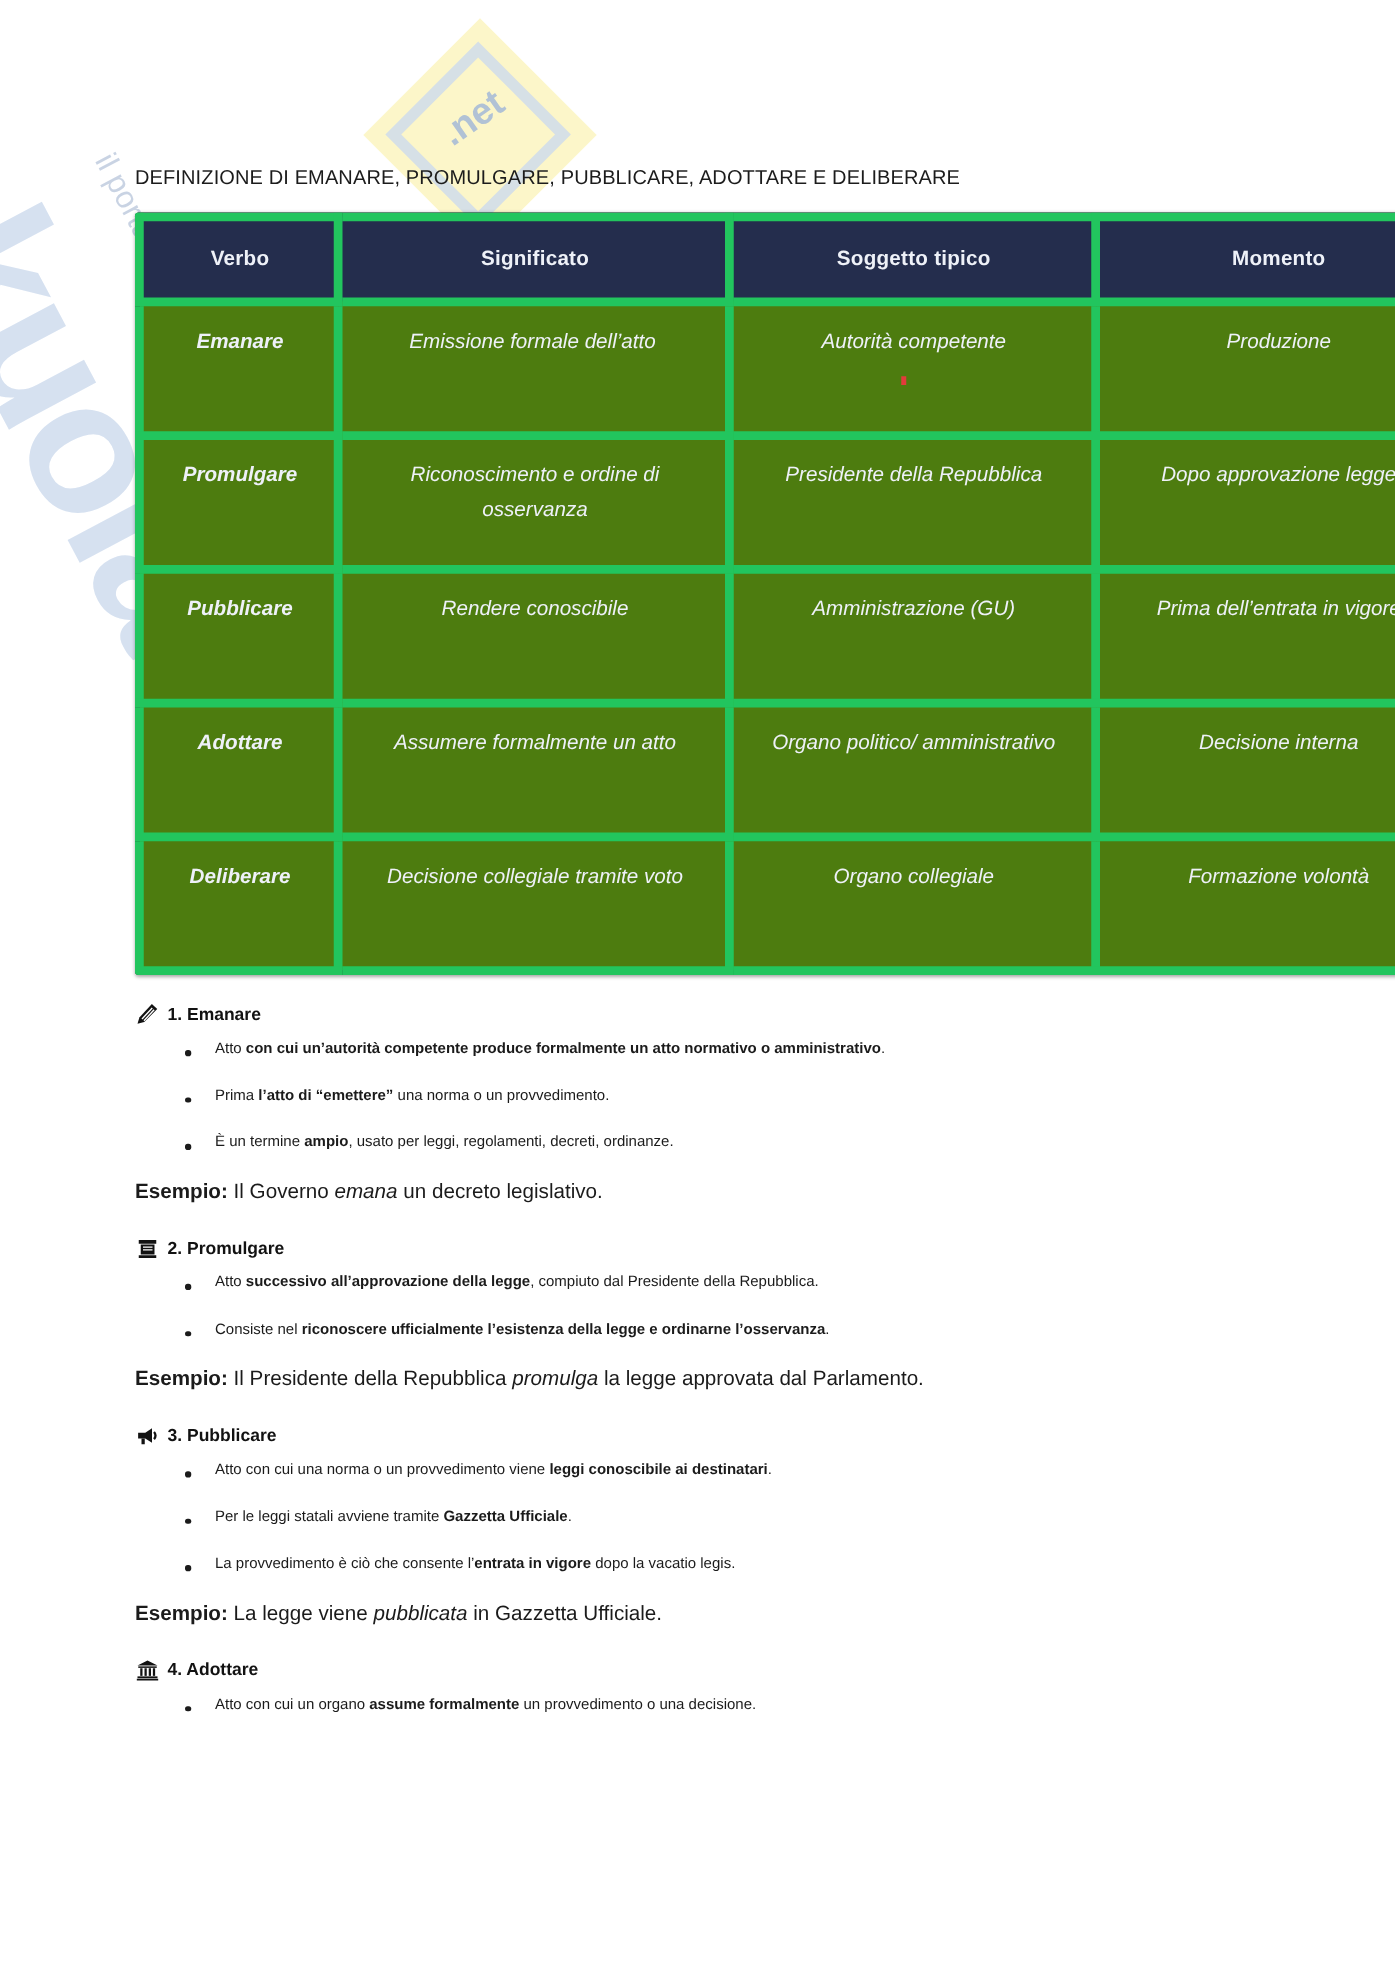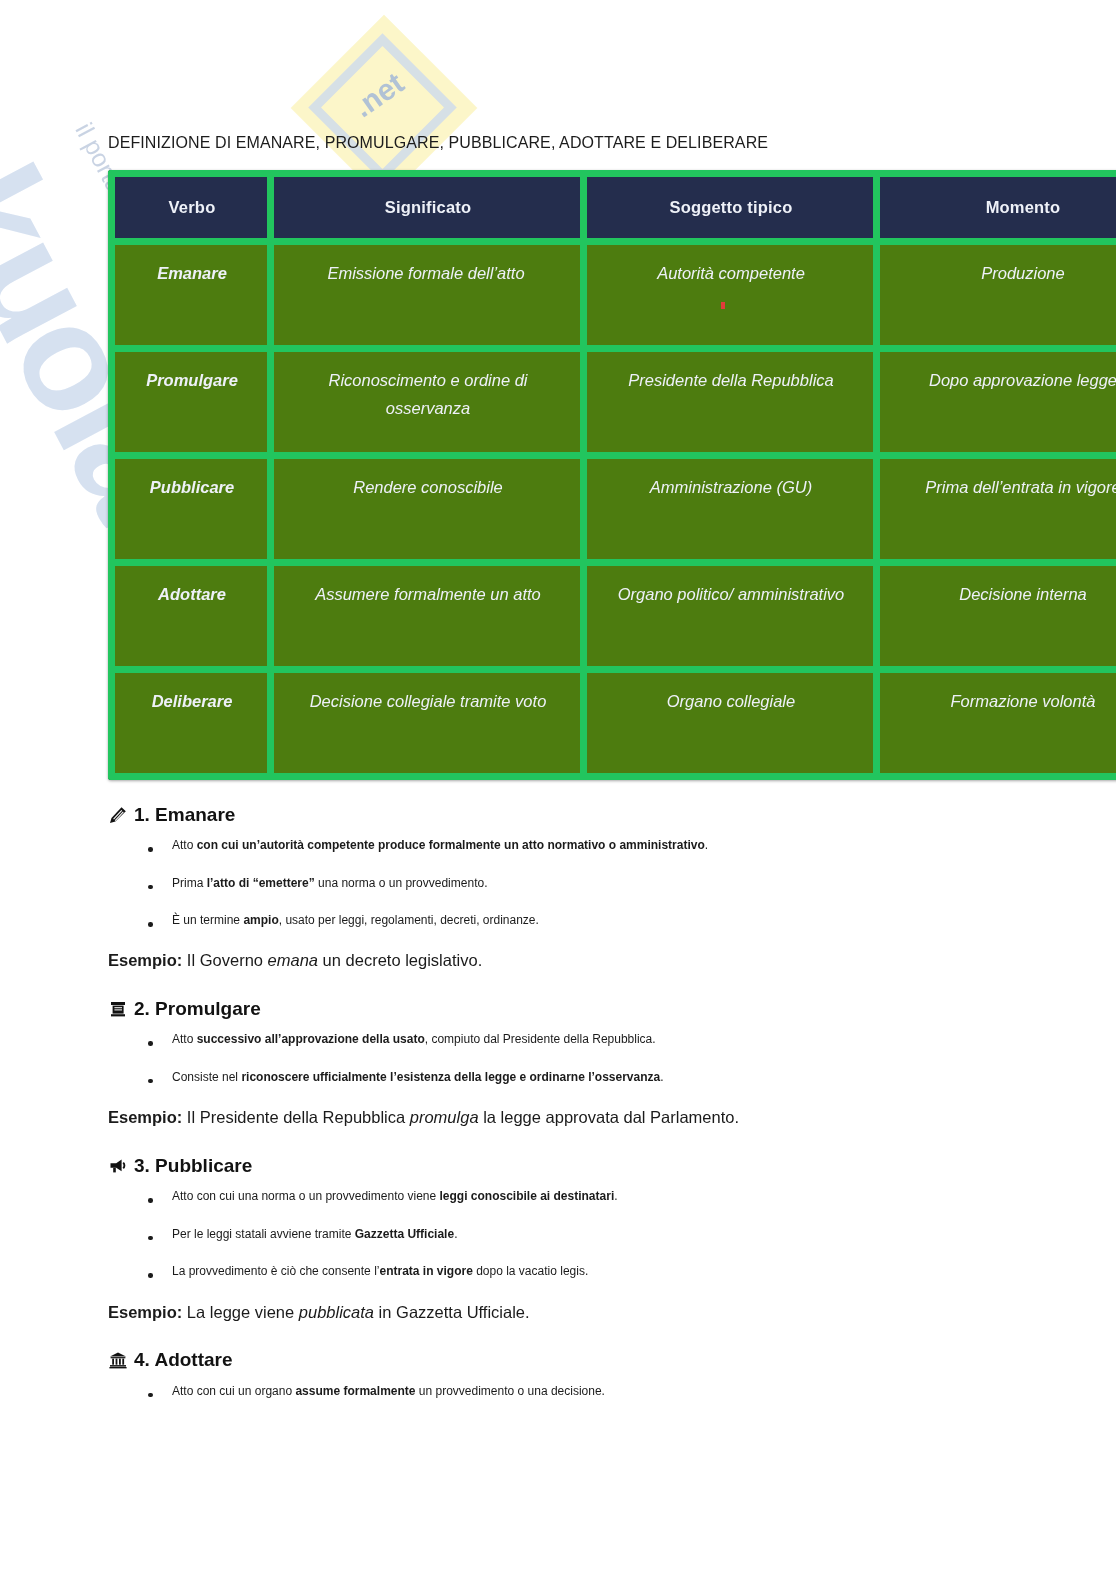--- a/index.html
+++ b/index.html
@@ -154,21 +154,21 @@
     left: 196px;
     top: 30px;
   }
 
   
   .section-heading {
     display: flex;
     align-items: center;
     gap: 7px;
     margin: 22px 0 0 0;
-    font-size: 19px;
+    font-size: 14px;
     font-weight: bold;
     color: #121212;
     line-height: 1.4;
   }
   .section-heading .sec-icon {
     display: inline-flex;
     align-items: center;
     justify-content: center;
     width: 19px;
     height: 19px;
@@ -294,21 +294,21 @@
           <rect x="2" y="2" width="14" height="3" fill="#121212"></rect>
           <rect x="3.6" y="5.6" width="11" height="8" fill="#121212"></rect>
           <rect x="5.4" y="7.2" width="7.6" height="1" fill="#ffffff"></rect>
           <rect x="5.4" y="9.4" width="7.6" height="1" fill="#ffffff"></rect>
           <rect x="2" y="14.2" width="14" height="2.2" fill="#121212"></rect>
         </svg>
       </span>
       <span>2. Promulgare</span>
     </div>
     <ul class="bullets">
-      <li><span>Atto </span><b>successivo all’approvazione della usato</b><span>, compiuto dal Presidente della Repubblica.</span></li>
+      <li><span>Atto </span><b>successivo all’approvazione della legge</b><span>, compiuto dal Presidente della Repubblica.</span></li>
       <li><span>Consiste nel </span><b>riconoscere ufficialmente l’esistenza della legge e ordinarne l’osservanza</b><span>.</span></li>
     </ul>
     <p class="esempio"><span class="lbl">Esempio:</span><span> Il Presidente della Repubblica </span><i>promulga</i><span> la legge approvata dal Parlamento.</span></p>
 
     <div class="section-heading">
       <span class="sec-icon">
         <svg width="18" height="18" viewBox="0 0 18 18" aria-hidden="true">
           <path d="M1.5 6.2 L7.2 6.2 L12.6 2.6 L12.6 14.2 L7.2 10.8 L1.5 10.8 Z" fill="#121212"></path>
           <path d="M14.2 5.6 A4 4 0 0 1 14.2 11.3" stroke="#121212" stroke-width="1.9" fill="none"></path>
           <rect x="4.2" y="10.8" width="2.6" height="4.6" fill="#121212"></rect>

